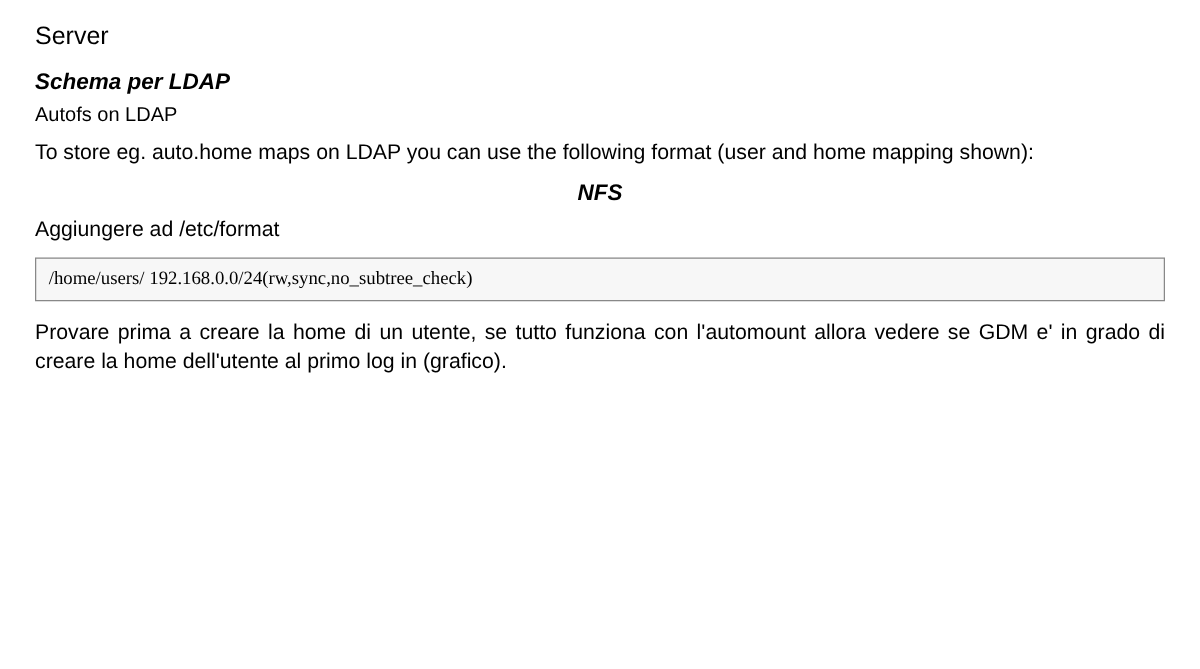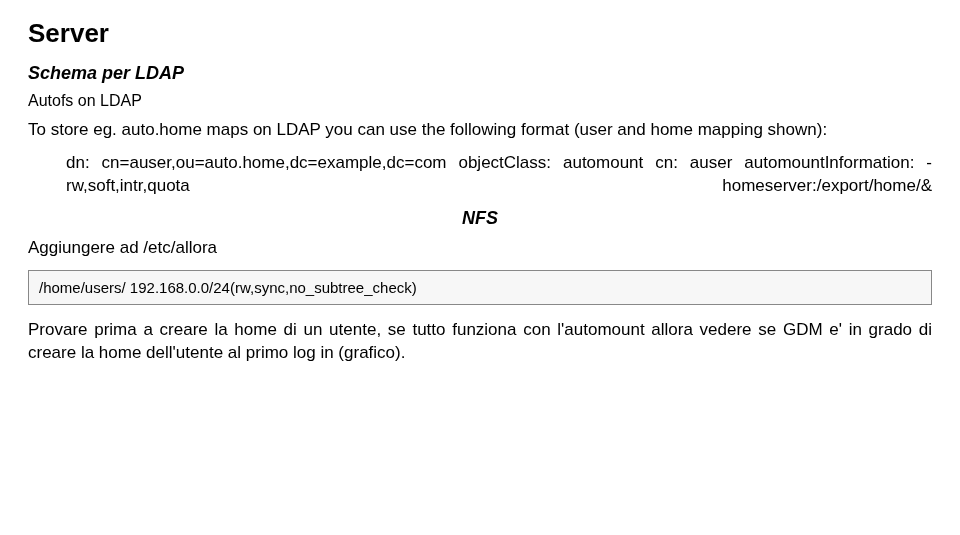--- a/index.html
+++ b/index.html
@@ -6,22 +6,22 @@
     body {
       width: 960px;
       height: 535px;
       background: #ffffff;
       font-family: Arial, Helvetica, sans-serif;
       color: #000000;
       padding: 18px 28px;
       position: relative;
     }
     .h1 {
-      font-size: 26px;
-      font-weight: bold;
+      font-size: 20px;
+      font-weight: normal;
       margin-bottom: 14px;
     }
     .h2 {
       font-size: 18px;
       font-weight: bold;
       font-style: italic;
       margin-bottom: 8px;
     }
     .subhead {
       font-size: 16px;
@@ -40,42 +40,41 @@
       text-align-last: justify;
     }
     .nfs {
       margin-top: 10px;
       text-align: center;
     }
     .code-box {
       border: 1px solid #888;
       background: #f7f7f7;
       padding: 8px 10px;
-      font-family: Liberation Sans, sans-serif;
+      font-family: Liberation Serif, serif;
       font-size: 15px;
       margin: 10px 0 14px 0;
     }
     .just {
       text-align: justify;
     }
   </style>
 </head>
 <body>
 
 <div class="h1">Server</div>
 
 <div class="h2">Schema per LDAP</div>
 
 <div class="subhead">Autofs on LDAP</div>
 
 <div class="para">To store eg. auto.home maps on LDAP you can use the following format (user and home mapping shown):</div>
 
 <div class="indent-block">
-  <div class="para spaced-para">dn: cn=auser,ou=auto.home,dc=example,dc=com objectClass: automount cn: auser automountInformation: -rw,soft,intr,quota homeserver:/export/home/&amp;</div>
 </div>
 
 <div class="h2 nfs">NFS</div>
 
-<div class="para">Aggiungere ad /etc/allora</div>
+<div class="para">Aggiungere ad /etc/format</div>
 
 <div class="code-box">/home/users/ 192.168.0.0/24(rw,sync,no_subtree_check)</div>
 
 <div class="para just">Provare prima a creare la home di un utente, se tutto funziona con l'automount allora vedere se GDM e' in grado di creare la home dell'utente al primo log in (grafico).</div>
 
 </body></html>

